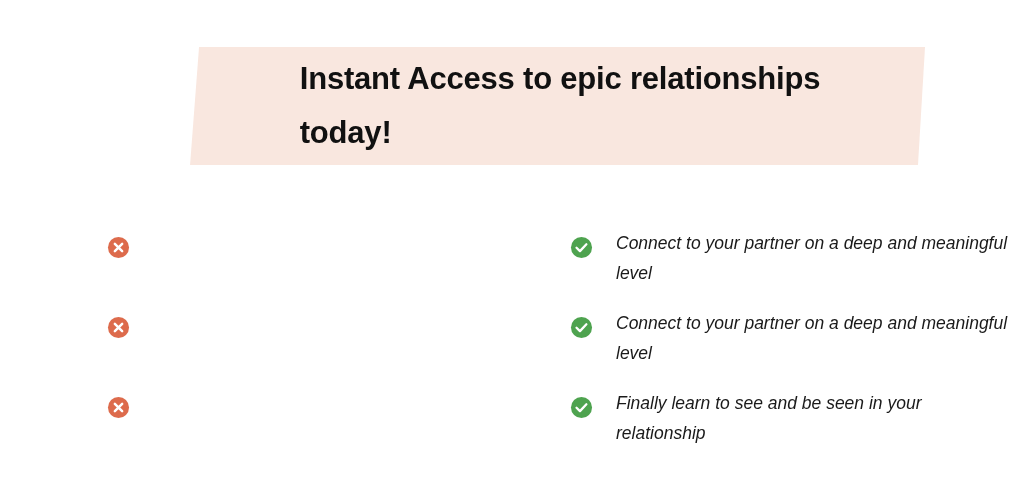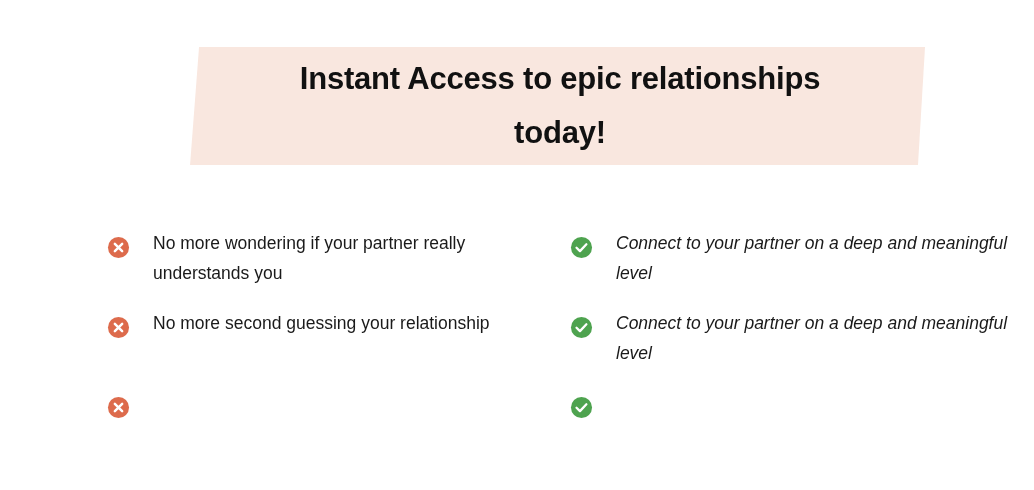--- a/index.html
+++ b/index.html
@@ -37,21 +37,21 @@
     width: 720px;
     height: 118px;
     display: flex;
     flex-direction: column;
     align-items: center;
     justify-content: center;
     color: #111111;
     font-size: 31px;
     font-weight: bold;
     line-height: 54px;
-    text-align: center;
+    text-align: left;
     letter-spacing: -0.2px;
     white-space: pre-line;
   }
 
   
   .columns {
     position: absolute;
     left: 0;
     top: 228px;
     width: 1034px;
@@ -105,31 +105,29 @@
   <div class="column column-left">
     <div class="col-left-inner">
 
       <div class="item">
         <span class="item-icon">
           <svg viewBox="0 0 24 24">
             <circle cx="12" cy="12" r="11" fill="#dd6b4c"></circle>
             <path d="M8.2 8.2 L15.8 15.8 M15.8 8.2 L8.2 15.8" stroke="#ffffff" stroke-width="2.6" stroke-linecap="round"></path>
           </svg>
         </span>
-        <span class="item-text">No more wondering if your partner really understands you</span>
       </div>
 
       <div class="item">
         <span class="item-icon">
           <svg viewBox="0 0 24 24">
             <circle cx="12" cy="12" r="11" fill="#dd6b4c"></circle>
             <path d="M8.2 8.2 L15.8 15.8 M15.8 8.2 L8.2 15.8" stroke="#ffffff" stroke-width="2.6" stroke-linecap="round"></path>
           </svg>
         </span>
-        <span class="item-text">No more second guessing your relationship</span>
       </div>
 
       <div class="item">
         <span class="item-icon">
           <svg viewBox="0 0 24 24">
             <circle cx="12" cy="12" r="11" fill="#dd6b4c"></circle>
             <path d="M8.2 8.2 L15.8 15.8 M15.8 8.2 L8.2 15.8" stroke="#ffffff" stroke-width="2.6" stroke-linecap="round"></path>
           </svg>
         </span>
       </div>
@@ -160,18 +158,19 @@
         <span class="item-text">Connect to your partner on a deep and meaningful level</span>
       </div>
 
       <div class="item">
         <span class="item-icon">
           <svg viewBox="0 0 24 24">
             <circle cx="12" cy="12" r="11" fill="#4ea34f"></circle>
             <path d="M6.8 12.3 L10.4 15.8 L17.1 8.6" fill="none" stroke="#ffffff" stroke-width="2.4" stroke-linecap="round" stroke-linejoin="round"></path>
           </svg>
         </span>
+        <span class="item-text">Finally learn to see and be seen in your relationship</span>
       </div>
 
     </div>
   </div>
 
 </div>
 
 </body></html>

